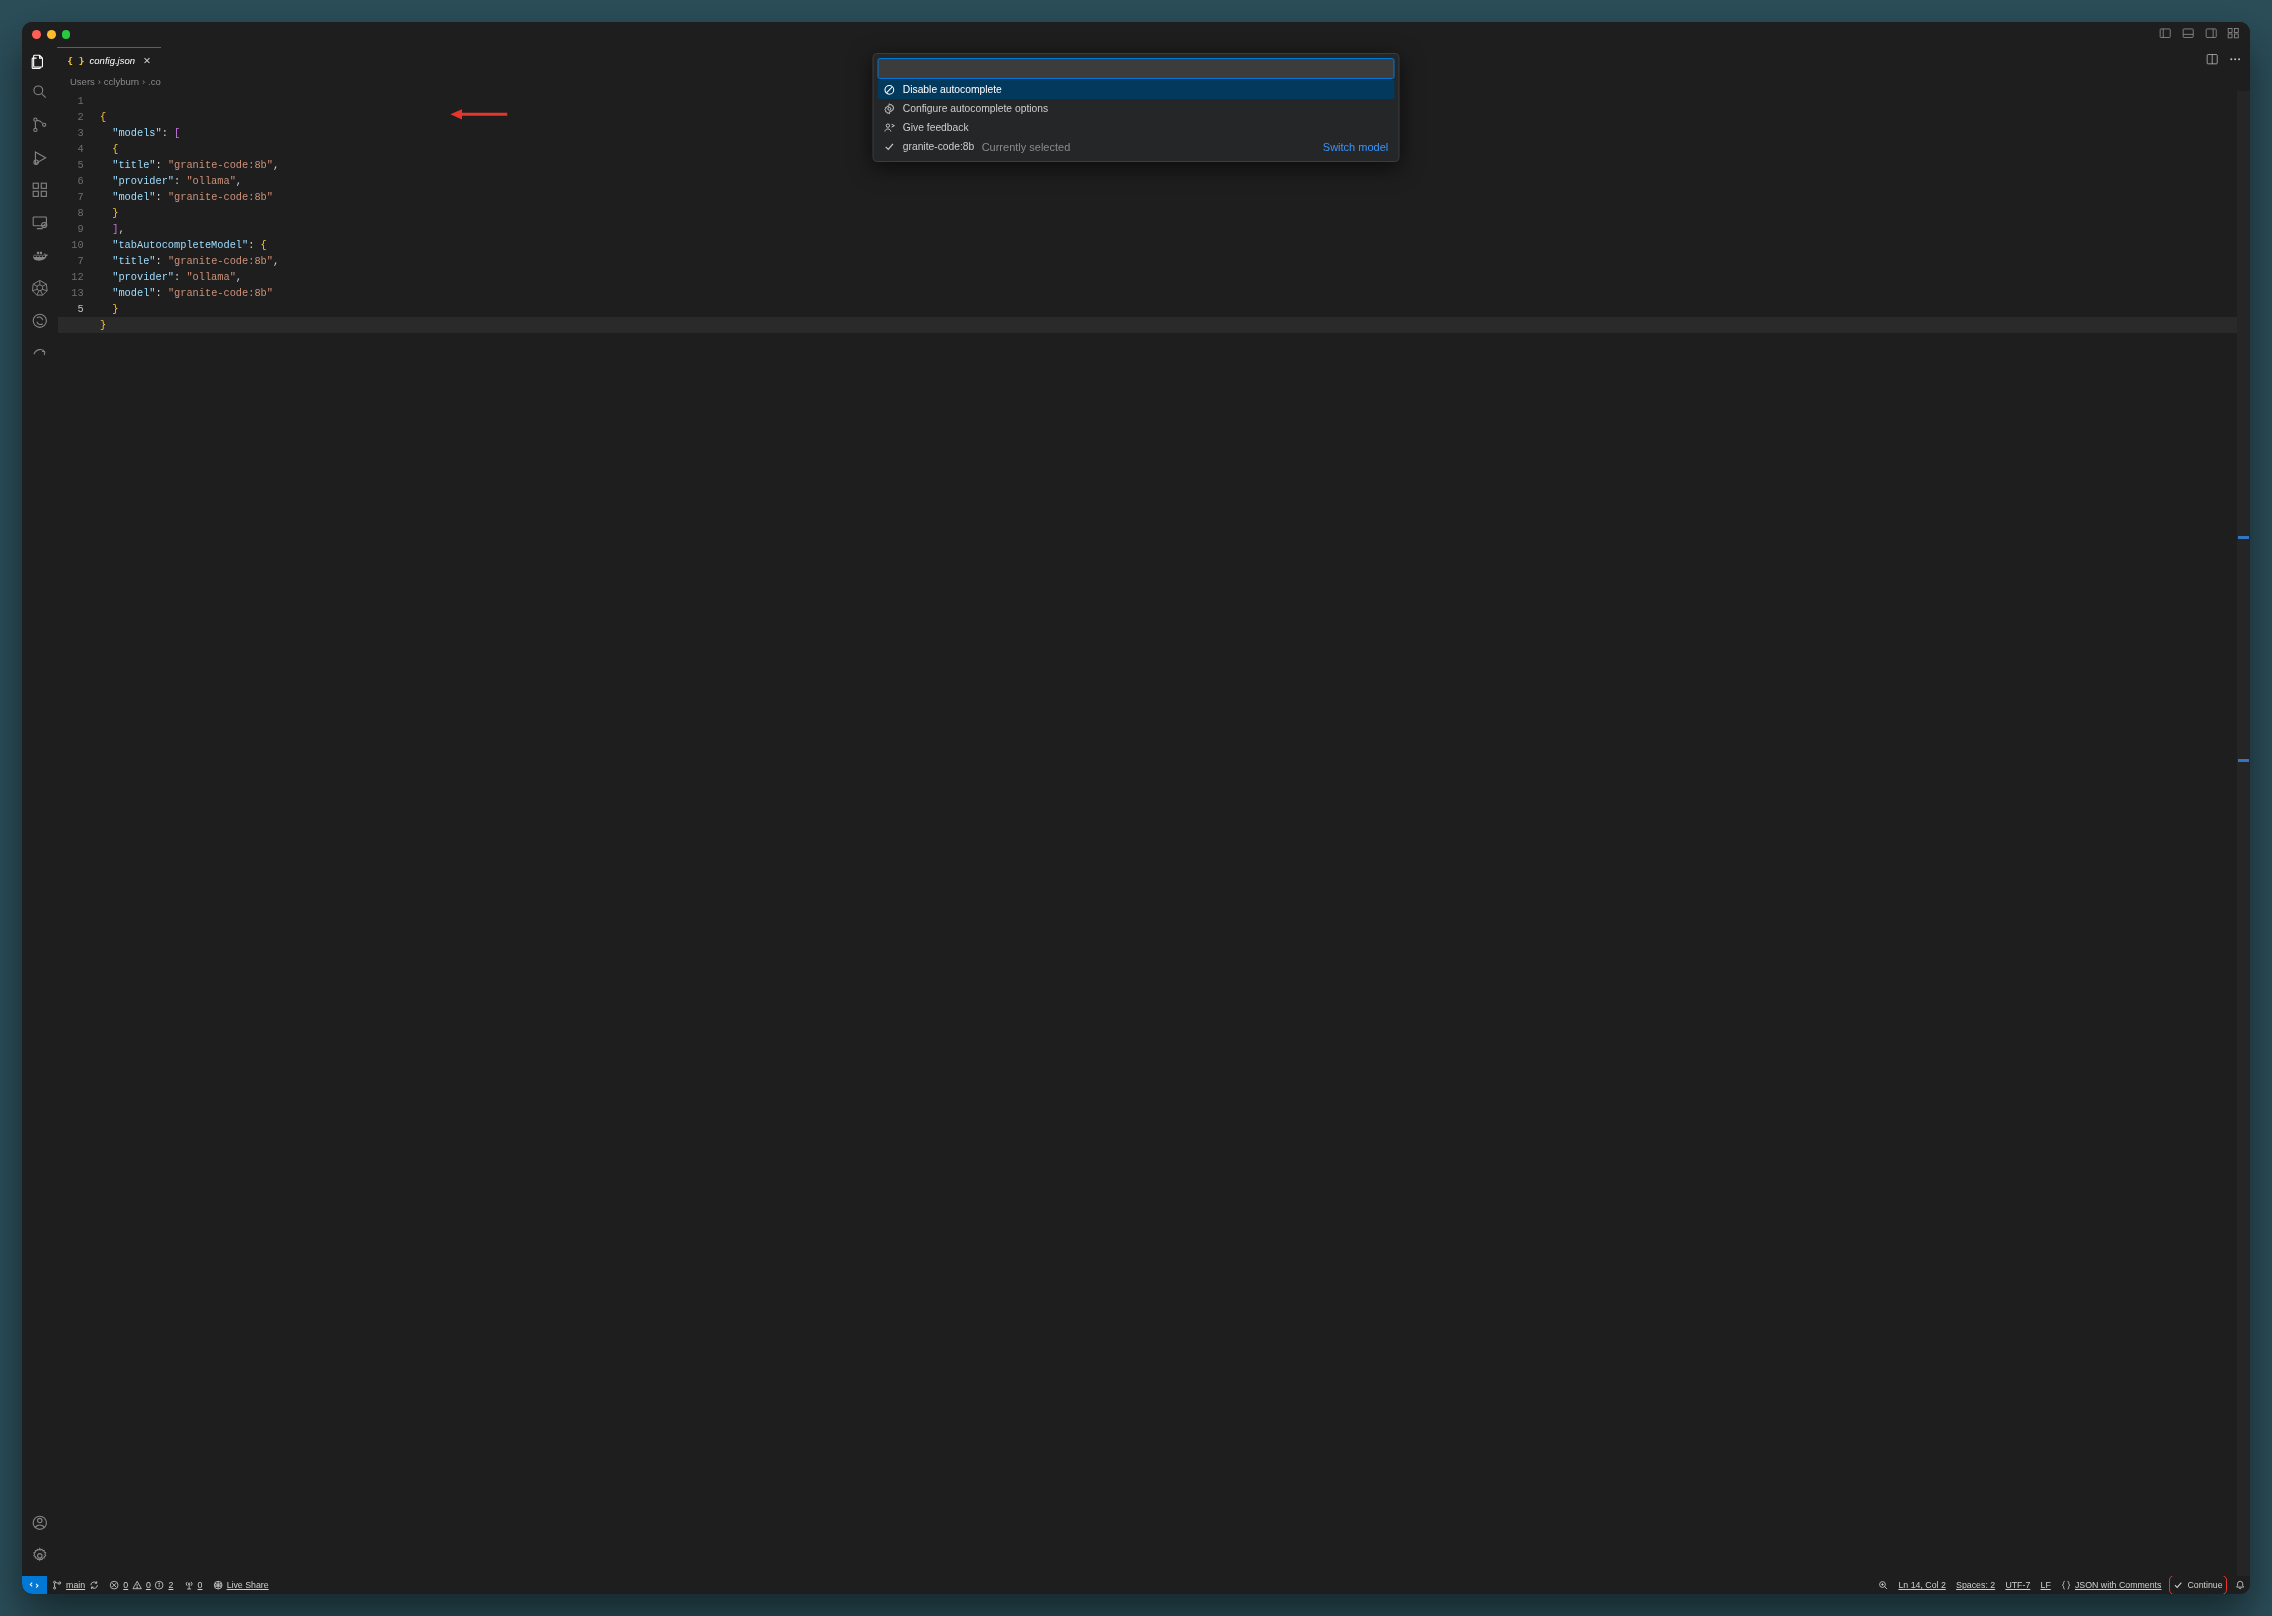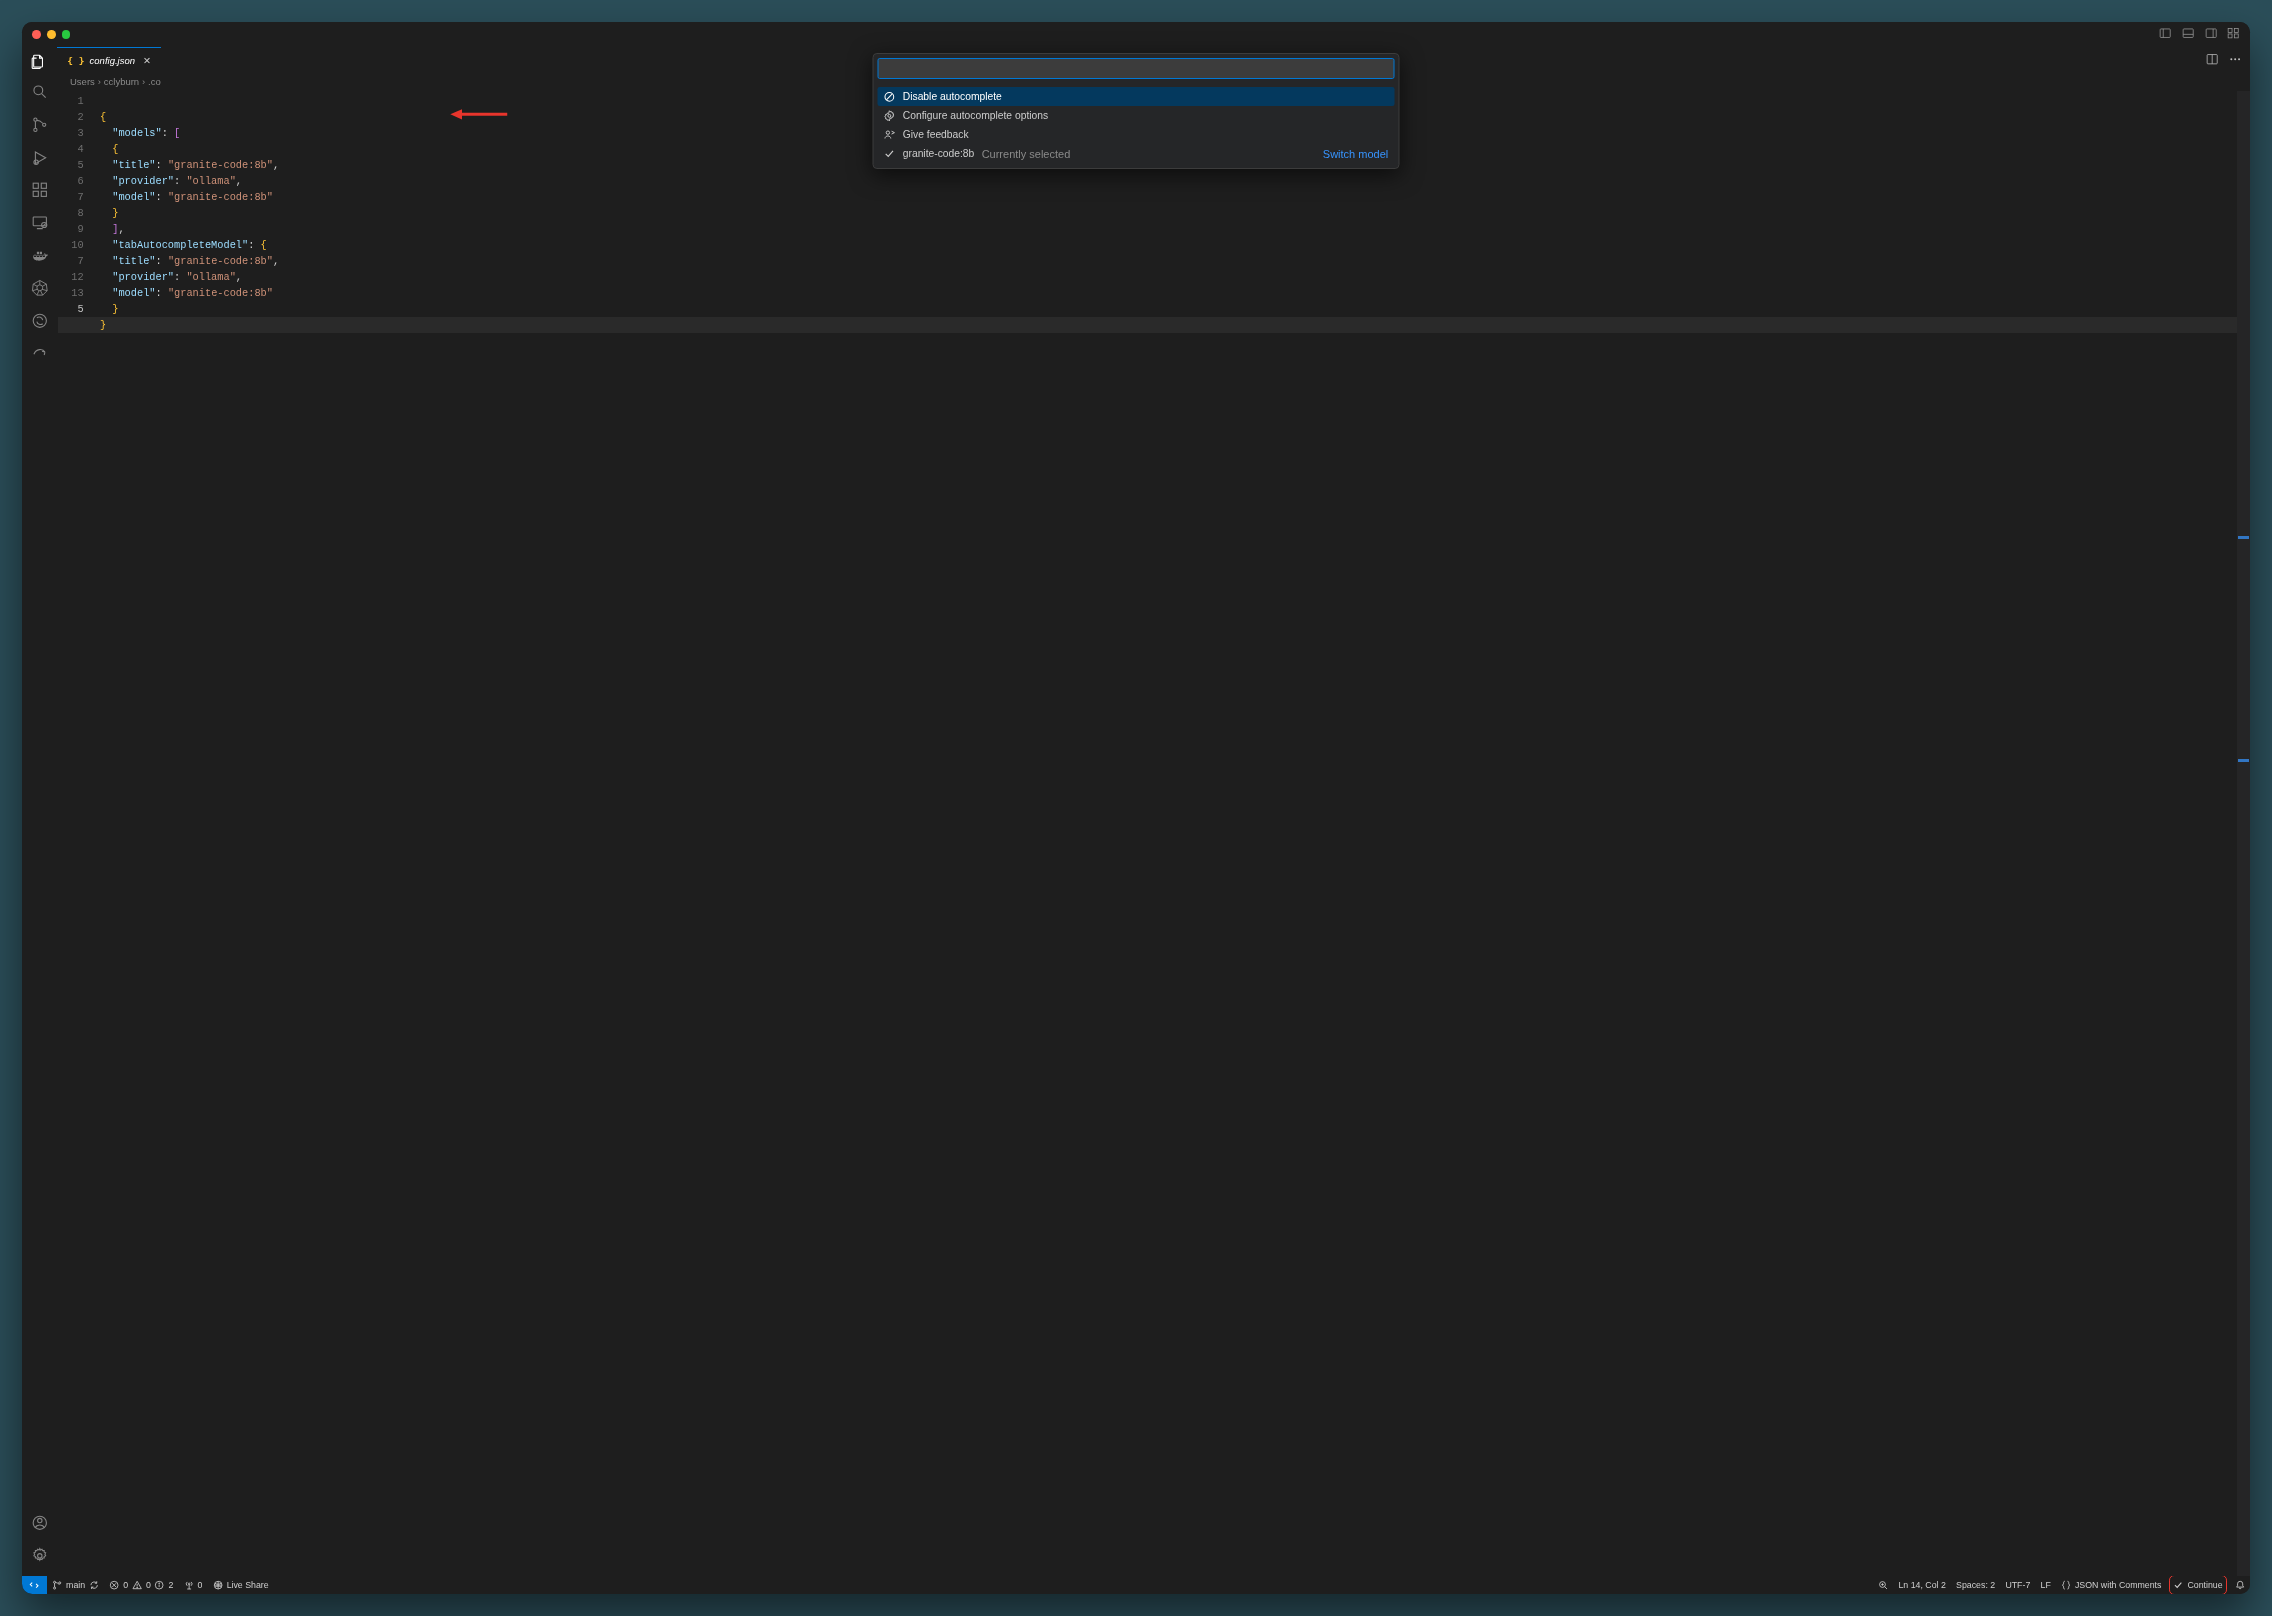--- a/index.html
+++ b/index.html
@@ -62,21 +62,21 @@
 
   .quickinput {
     position:absolute; top:31px; left:50%; transform:translateX(-50%);
     width:527px; background:#252628; border:0.7px solid #3c3c3c; border-radius:4.4px;
     box-shadow:0 5.9px 22px rgba(0,0,0,0.6); z-index:50; padding:4.4px; font-size:10.3px;
   }
   .qi-input {
     width:100%; height:20.5px; background:#3c3c3c; border:0.7px solid #0078d4; border-radius:2.2px;
     padding:0 5.9px; color:#ccc; outline:none;
   }
-  .qi-list { margin-top:8px; }
+  .qi-list { margin-top:1px; }
   .qi-item {
     display:flex; align-items:center; gap:7.3px; padding:3.7px 5.9px; color:#ccc; border-radius:2.2px;
   }
   .qi-item.selected { background:#04395e; color:#fff; }
   .qi-item svg{width:11.7px;height:11.7px;flex-shrink:0;}
   .qi-dim{color:#8a8a8a; font-size:11px;}
   .qi-right{margin-left:auto; color:#3794ff; font-size:11px;}
 
   .arrow-annot {
     position:absolute; top:85px; left:428px; z-index:60;
@@ -84,21 +84,21 @@
   .arrow-annot svg{width:59px;height:14.6px;}
 
   .statusbar {
     height:17.6px; background:#1e1e1e; display:flex; align-items:center; font-size:8.8px;
     color:#cfcfcf; flex-shrink:0;
   }
   .statusbar .remote {
     width:25px; height:100%; background:#0078d4; display:flex; align-items:center; justify-content:center;
     color:#fff;
   }
-  .statusbar .sb-item{display:flex;align-items:center;gap:3.7px;padding:0 5.1px;height:100%;}
+  .statusbar .sb-item{display:flex;align-items:center;gap:3.7px;padding:0 5.1px;height:100%;text-decoration:underline;}
   .statusbar svg{width:10.3px;height:10.3px;}
   .sb-right{margin-left:auto;display:flex;align-items:center;height:100%;}
   .sb-highlight {
     border:1.8px solid #e8352c; border-radius:5.1px; padding:0 3.7px; height:20px;
     display:flex; align-items:center; gap:3.7px; margin:0 2.2px;
   }
 </style>
 </head>
 <body>
 

